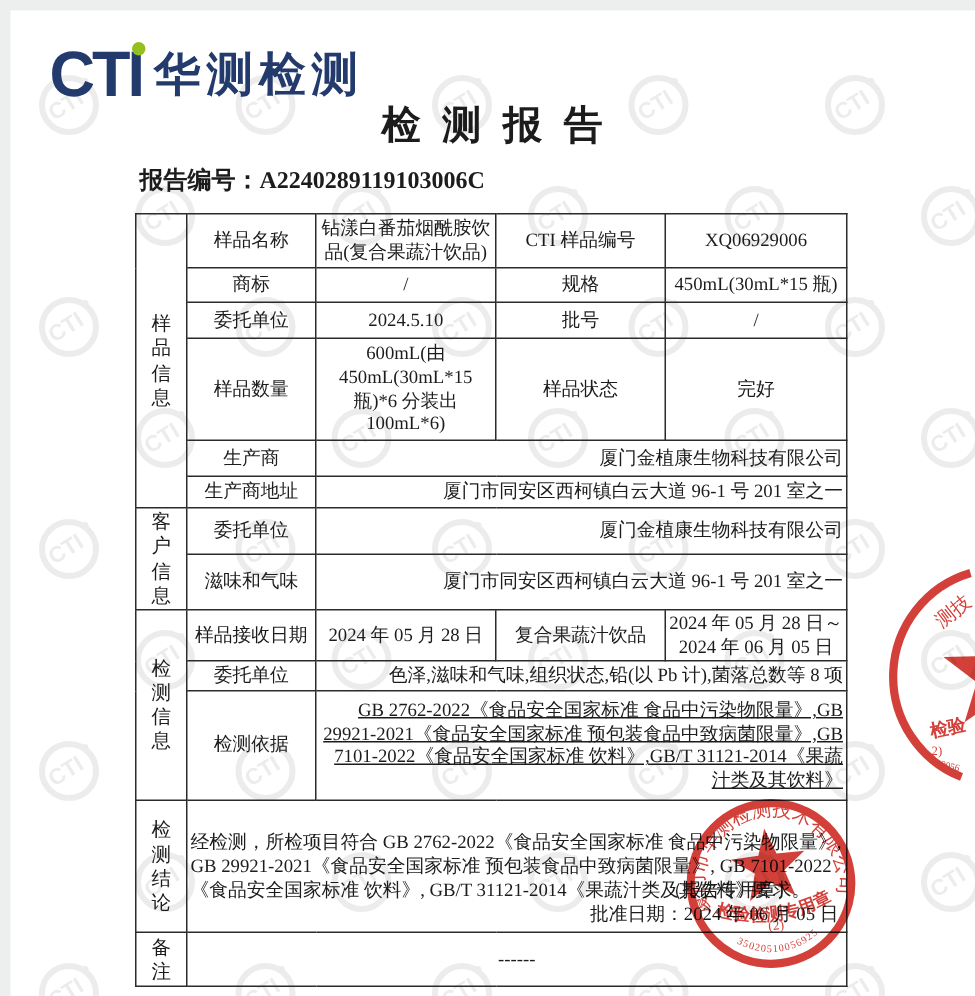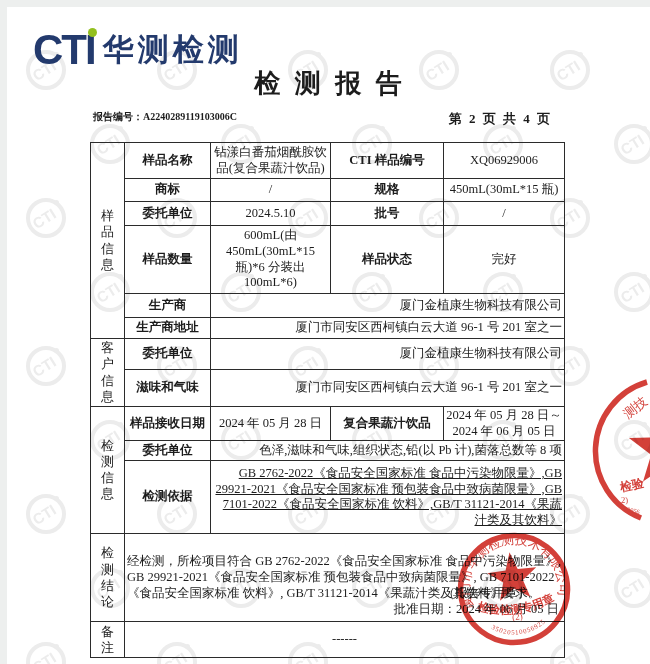--- a/index.html
+++ b/index.html
@@ -18,30 +18,30 @@
 
   
   .logo{position:absolute;left:33px;top:26px;z-index:1;white-space:nowrap;}
   .logo .cti{font-family:"Liberation Sans","DejaVu Sans",sans-serif;font-weight:800;
       font-size:42px;letter-spacing:-2px;color:#233a6d;display:inline-block;transform:scaleY(1.02);}
   .logo .dot{position:absolute;left:55px;top:2px;width:9px;height:9px;border-radius:50%;background:#93c01f;}
   .logo .cn{font-family:"Liberation Sans","DejaVu Sans",sans-serif;font-weight:bold;
       font-size:31px;color:#233a6d;letter-spacing:4px;margin-left:8px;vertical-align:4px;}
   .title{position:absolute;left:0;top:66px;width:660px;text-align:center;font-size:26px;
       font-weight:bold;letter-spacing:4px;z-index:1;}
-  .repno{position:absolute;left:93px;top:110px;font-size:10px;font-weight:600;z-index:1;}
+  .repno{position:absolute;left:93px;top:110px;font-size:16px;font-weight:600;z-index:1;}
   .pageinfo{position:absolute;right:98px;top:110px;font-size:13px;font-weight:600;letter-spacing:2px;z-index:1;}
 
   
   table.rpt{position:absolute;left:90px;top:142px;width:474px;border-collapse:collapse;
       table-layout:fixed;z-index:1;font-size:12.5px;}
   table.rpt td{border:1.5px solid #2b2b2b;vertical-align:middle;padding:1px 2px;line-height:1.25;
       overflow:hidden;}
   td.grp{text-align:center;white-space:pre-line;line-height:1.6;font-size:13px;}
-  td.lbl{text-align:center;font-weight:bold;}
+  td.lbl{text-align:center;}
   td.val-c{text-align:center;white-space:pre-line;}
   td.val-l{text-align:right;padding:2px 8px;}
   td.basis{line-height:1.45;padding:3px 8px;vertical-align:middle;text-decoration:underline;}
   td.concl{position:relative;vertical-align:top;padding:7px 9px 0 9px;line-height:1.32;}
   .seal-note{position:absolute;right:34px;top:52px;white-space:nowrap;}
   .approve{position:absolute;right:5px;top:68px;white-space:nowrap;}
 
   
   .stamp{position:absolute;z-index:3;mix-blend-mode:multiply;opacity:.92;}
 </style>
@@ -230,21 +230,20 @@
         <i></i>
         <span>CTI</span>
       </div>
     </div>
 
   <div class="logo">
     <span class="cti">CTI</span><span class="dot"></span><span class="cn">华测检测</span>
   </div>
   <div class="title">检 测 报 告</div>
   <div class="repno"><span>报告编号：</span><span>A2240289119103006C</span></div>
-  <div class="pageinfo">第 2 页 共 4 页</div>
 
   <table class="rpt">
     <colgroup>
         <col style="width:34px">
         <col style="width:86px">
         <col style="width:120px">
         <col style="width:113px">
         <col style="width:121px">
       </colgroup>
     <tbody>

